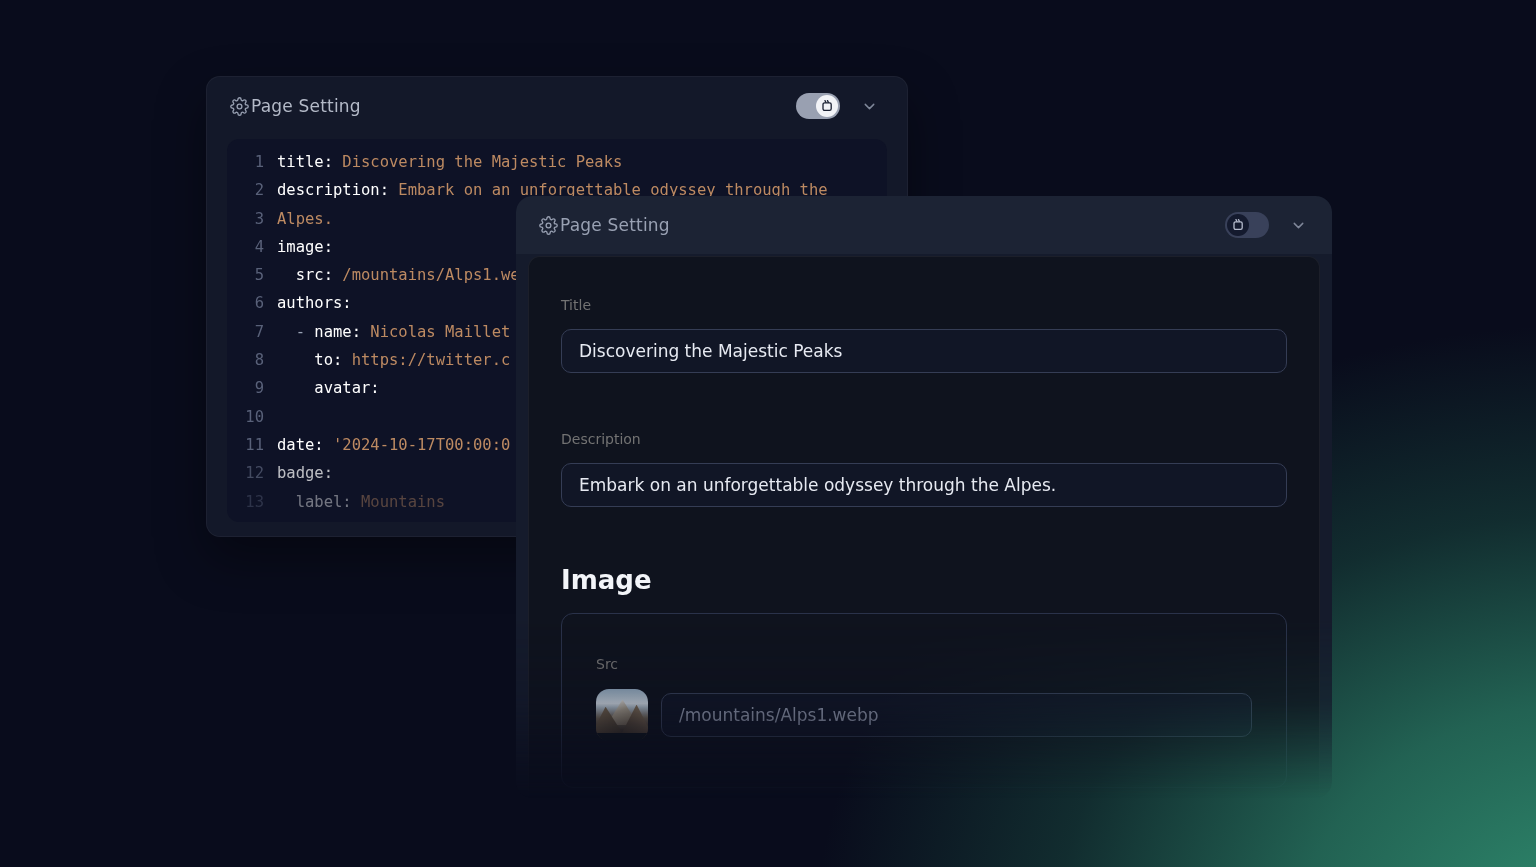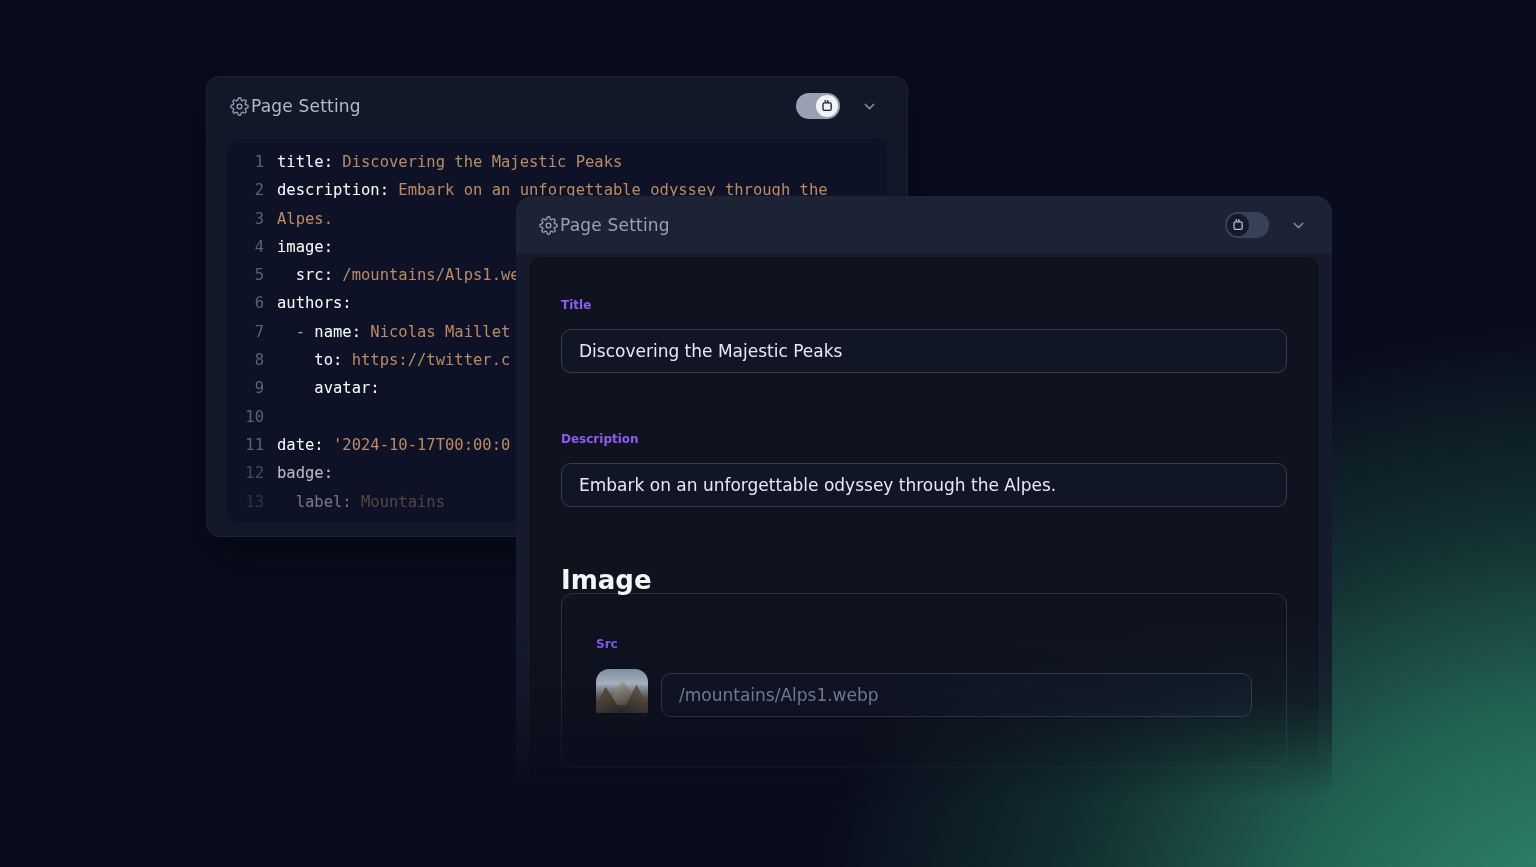--- a/index.html
+++ b/index.html
@@ -85,32 +85,32 @@
   }
   .front-panel .panel-title{ color:#99a1b3; }
 
   .card{
     margin:2px 12px 12px; height:640px;
     background:#0f131e;
     border:1px solid rgba(255,255,255,0.055);
     border-radius:12px;
     padding:38px 32px;
   }
-  .field-label{ font-size:12px; font-weight:700; color:#8b5cf6; line-height:21px; }
+  .field-label{ font-size:14px; font-weight:400; color:#737373; line-height:21px; }
   .text-input{
     margin-top:13px; height:44px; width:100%;
     background:#111626;
     border:1px solid #353d55; border-radius:10px;
     padding:0 17px; font-family:"DejaVu Sans", sans-serif;
     font-size:17px; color:#e7eaf2; outline:none; display:block;
   }
   .gap-1{ height:56px; } .gap-2{ height:60px; }
   .section-heading{ font-size:26px; font-weight:bold; color:#f3f5f9; line-height:26px; }
   .group-box{
-    margin-top:0; border:1px solid #2a324a; border-radius:12px;
+    margin-top:20px; border:1px solid #2a324a; border-radius:12px;
     padding:40px 34px 46px;
   }
   .src-row{ margin-top:14px; display:flex; align-items:center; gap:13px; }
   .text-input.muted{ color:#8d94a8; margin-top:0; flex:1; }
 
   .thumb{
     width:52px; height:52px; border-radius:13px; overflow:hidden;
     position:relative; flex:none; cursor:pointer;
     background:linear-gradient(180deg,#8ea5ba 0%,#c7d1da 28%,#a3b0bd 36%,#6a5f52 56%,#3f362e 78%,#161b24 100%);
   }

